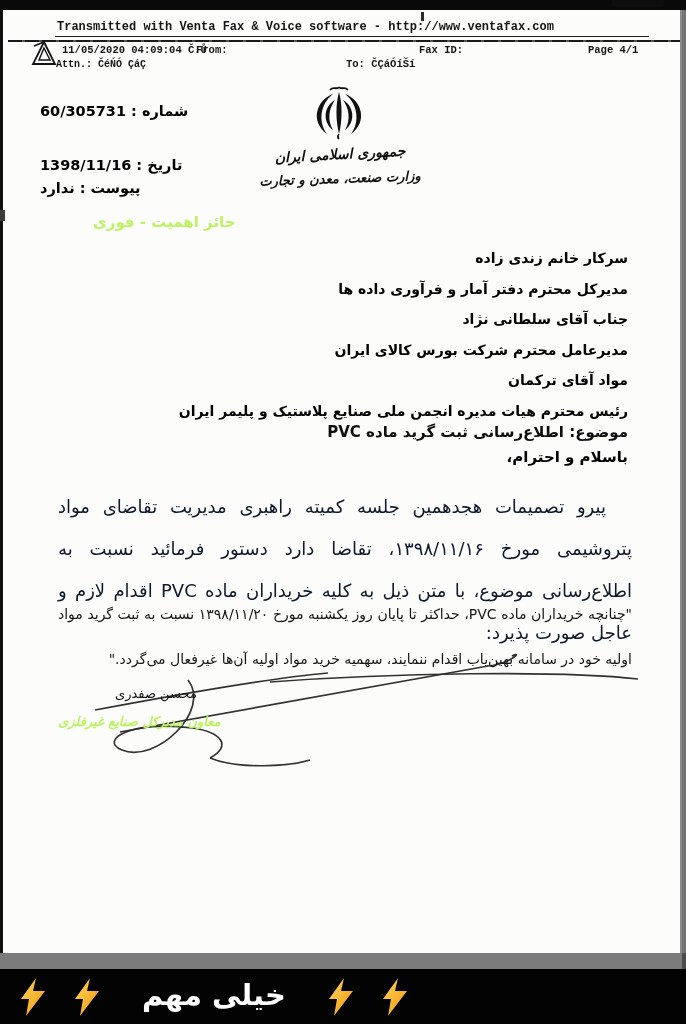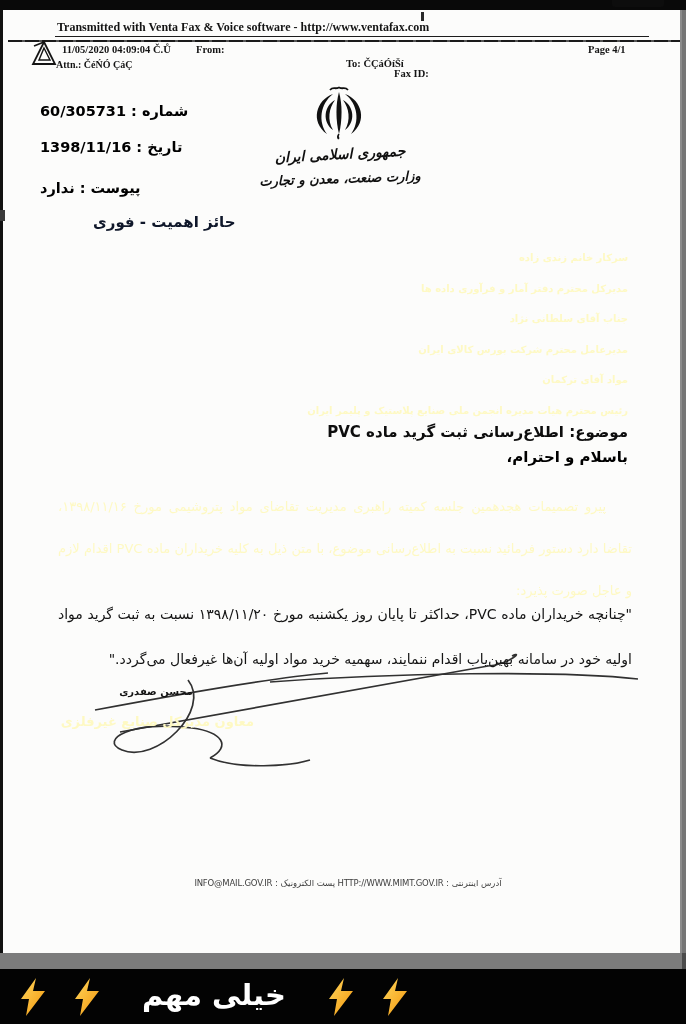--- a/index.html
+++ b/index.html
@@ -16,64 +16,64 @@
     background:#fcfcfb;
     border-right:2px solid #8b8b8b;
   }
   .topbar { left:0; top:0; width:686px; height:10px; background:#090909; }
   .topbar-bump { left:612px; top:0; width:52px; height:7px; background:#0d0d0d; border-radius:0 0 3px 3px;}
   .leftstrip { left:0; top:10px; width:3px; height:943px; background:#111; }
   .artifact-tick { left:421px; top:12px; width:3px; height:9px; background:#2a2a2a; }
   .artifact-dot { left:0; top:210px; width:5px; height:11px; background:#3a3a3a; }
 
   
-  .fax-mono { font-family:Liberation Serif, serif; color:#141414; }
+  .fax-mono { font-family:Liberation Mono, monospace; color:#141414; }
   .transmit-line { left:57px; top:20px; font-size:12px; font-weight:bold; letter-spacing:0; }
   .rule-a { left:55px; top:36px; width:594px; height:1px; background:#1c1c1c; }
   .rule-b { left:8px; top:40px; width:672px; height:2px;
             background:repeating-linear-gradient(90deg,#1a1a1a 0 14px,#555 14px 17px); }
   .meta-dt   { left:62px;  top:44px; font-size:10.5px; font-weight:bold; }
   .meta-from { left:196px; top:44px; font-size:10.5px; font-weight:bold; }
-  .meta-fax  { left:394px; top:44px; font-size:10.5px; font-weight:bold;margin-top:24px; }
+  .meta-fax  { left:419px; top:44px; font-size:10.5px; font-weight:bold; }
   .meta-page { left:588px; top:44px; font-size:10.5px; font-weight:bold; }
   .meta-attn { left:56px;  top:59px; font-size:10px; font-weight:bold; }
   .meta-to   { left:310px; top:58px; font-size:10.5px; font-weight:bold;margin-left:36px; }
   .ventafax-logo { left:31px; top:40px; }
 
   
   .rtl { direction:rtl; unicode-bidi:plaintext; }
   .lh-field { right:486px; width:160px; text-align:left; font-size:14.5px; font-weight:600; color:#000000; direction:rtl; }
   .lh-no   { top:103px; }
-  .lh-date { top:139px; }
+  .lh-date { top:157px; }
   .lh-att  { top:180px; }
   .emblem { left:306px; top:86px; }
   .lh-country  { left:230px; top:146px; width:220px; text-align:center;
                  font-size:14px; font-weight:bold; font-style:italic; color:#101010; transform:rotate(-3deg); }
   .lh-ministry { left:218px; top:171px; width:244px; text-align:center;
                  font-size:13px; font-weight:bold; font-style:italic; color:#101010; transform:rotate(-2deg); }
 
   
-  .priority { left:93px; top:213px; font-size:15px; font-weight:bold; color:#0f172a; direction:rtl; }
+  .priority { left:93px; top:213px; font-size:15px; font-weight:bold; color:#bef264; direction:rtl; }
   .recipients { right:58px; top:243px; width:572px; text-align:right; direction:rtl; }
-  .recipients div { font-size:10px; font-weight:bold; color:#fef9c3; line-height:30.5px; }
+  .recipients div { font-size:14px; font-weight:bold; color:#000000; line-height:30.5px; }
   .subject    { right:58px; top:423px; width:572px; text-align:right; direction:rtl;
                 font-size:15px; font-weight:bold; color:#0d0d0d; }
   .salutation { right:58px; top:448px; width:572px; text-align:right; direction:rtl;
                 font-size:15px; font-weight:bold; color:#000000; }
   .body-par { left:58px; top:486px; width:574px; direction:rtl; text-align:justify;
-              font-size:13px; line-height:42px; color:#fef9c3; text-indent:26px; }
+              font-size:18px; line-height:42px; color:#0f172a; text-indent:26px; }
   .quote-par { left:58px; top:592px; width:574px; direction:rtl; text-align:justify;
                font-size:14px; font-weight:500; line-height:45px; color:#141414; }
 
   
   .sig-svg { left:60px; top:648px; }
   .signer-name  { left:86px; top:686px; width:140px; text-align:center; direction:rtl;
-                  font-size:10px; font-weight:bold; color:#131313; }
-  .signer-title { left:58px; top:714px; width:196px; text-align:right; direction:rtl;
-                  font-size:13px; font-weight:bold; color:#fef9c3; }
+                  font-size:13px; font-weight:normal; color:#131313; }
+  .signer-title { left:58px; top:714px; width:196px; text-align:left; direction:rtl;
+                  font-size:13px; font-weight:bold; color:#bef264;font-style:italic; }
 
   
   .f-contact { left:128px; top:878px; width:440px; text-align:center; direction:rtl;
                font-size:8.5px; color:#3f3f3f; letter-spacing:-0.2px; filter:blur(0.4px); }
   .f-note { left:100px; top:899px; width:486px; text-align:center; direction:rtl;
             font-size:10.5px; color:#303030; filter:blur(0.35px); }
 
   
   .gray-band { left:0; top:953px; width:686px; height:16px; background:#7c7c7c; border-right:4px solid #4c4c4c; }
   .banner { left:0; top:969px; width:686px; height:55px; background:#030303;
@@ -147,21 +147,20 @@
       <path d="M210,34 C330,25 500,22 578,31"></path>
       <path d="M452,8 C464,2 450,16 428,18 L60,84"></path>
       <path d="M35,62 C120,46 210,30 268,25"></path>
       <path d="M128,32 C152,62 96,116 62,102 C38,92 72,72 132,80 C162,84 172,98 150,110"></path>
       <path d="M150,110 C180,122 230,118 250,112"></path>
     </g>
   </svg>
   <div class="abs signer-name">محسن صفدری</div>
   <div class="abs signer-title">معاون مدیرکل صنایع غیرفلزی</div>
 
-  <div class="abs f-contact">آدرس اینترنتی : HTTP://WWW.MIMT.GOV.IR        پست الکترونیک : INFO@MAIL.GOV.IR</div>
 
   <div class="abs gray-band"></div>
   <div class="abs banner">
     <svg class="bolt" viewBox="0 0 26 38">
       <defs>
           <linearGradient id="g1" x1="0" y1="0" x2="1" y2="1">
         <stop offset="0" stop-color="#FFD75E"></stop>
             <stop offset="1" stop-color="#F2960B"></stop>
           </linearGradient>
         </defs>

